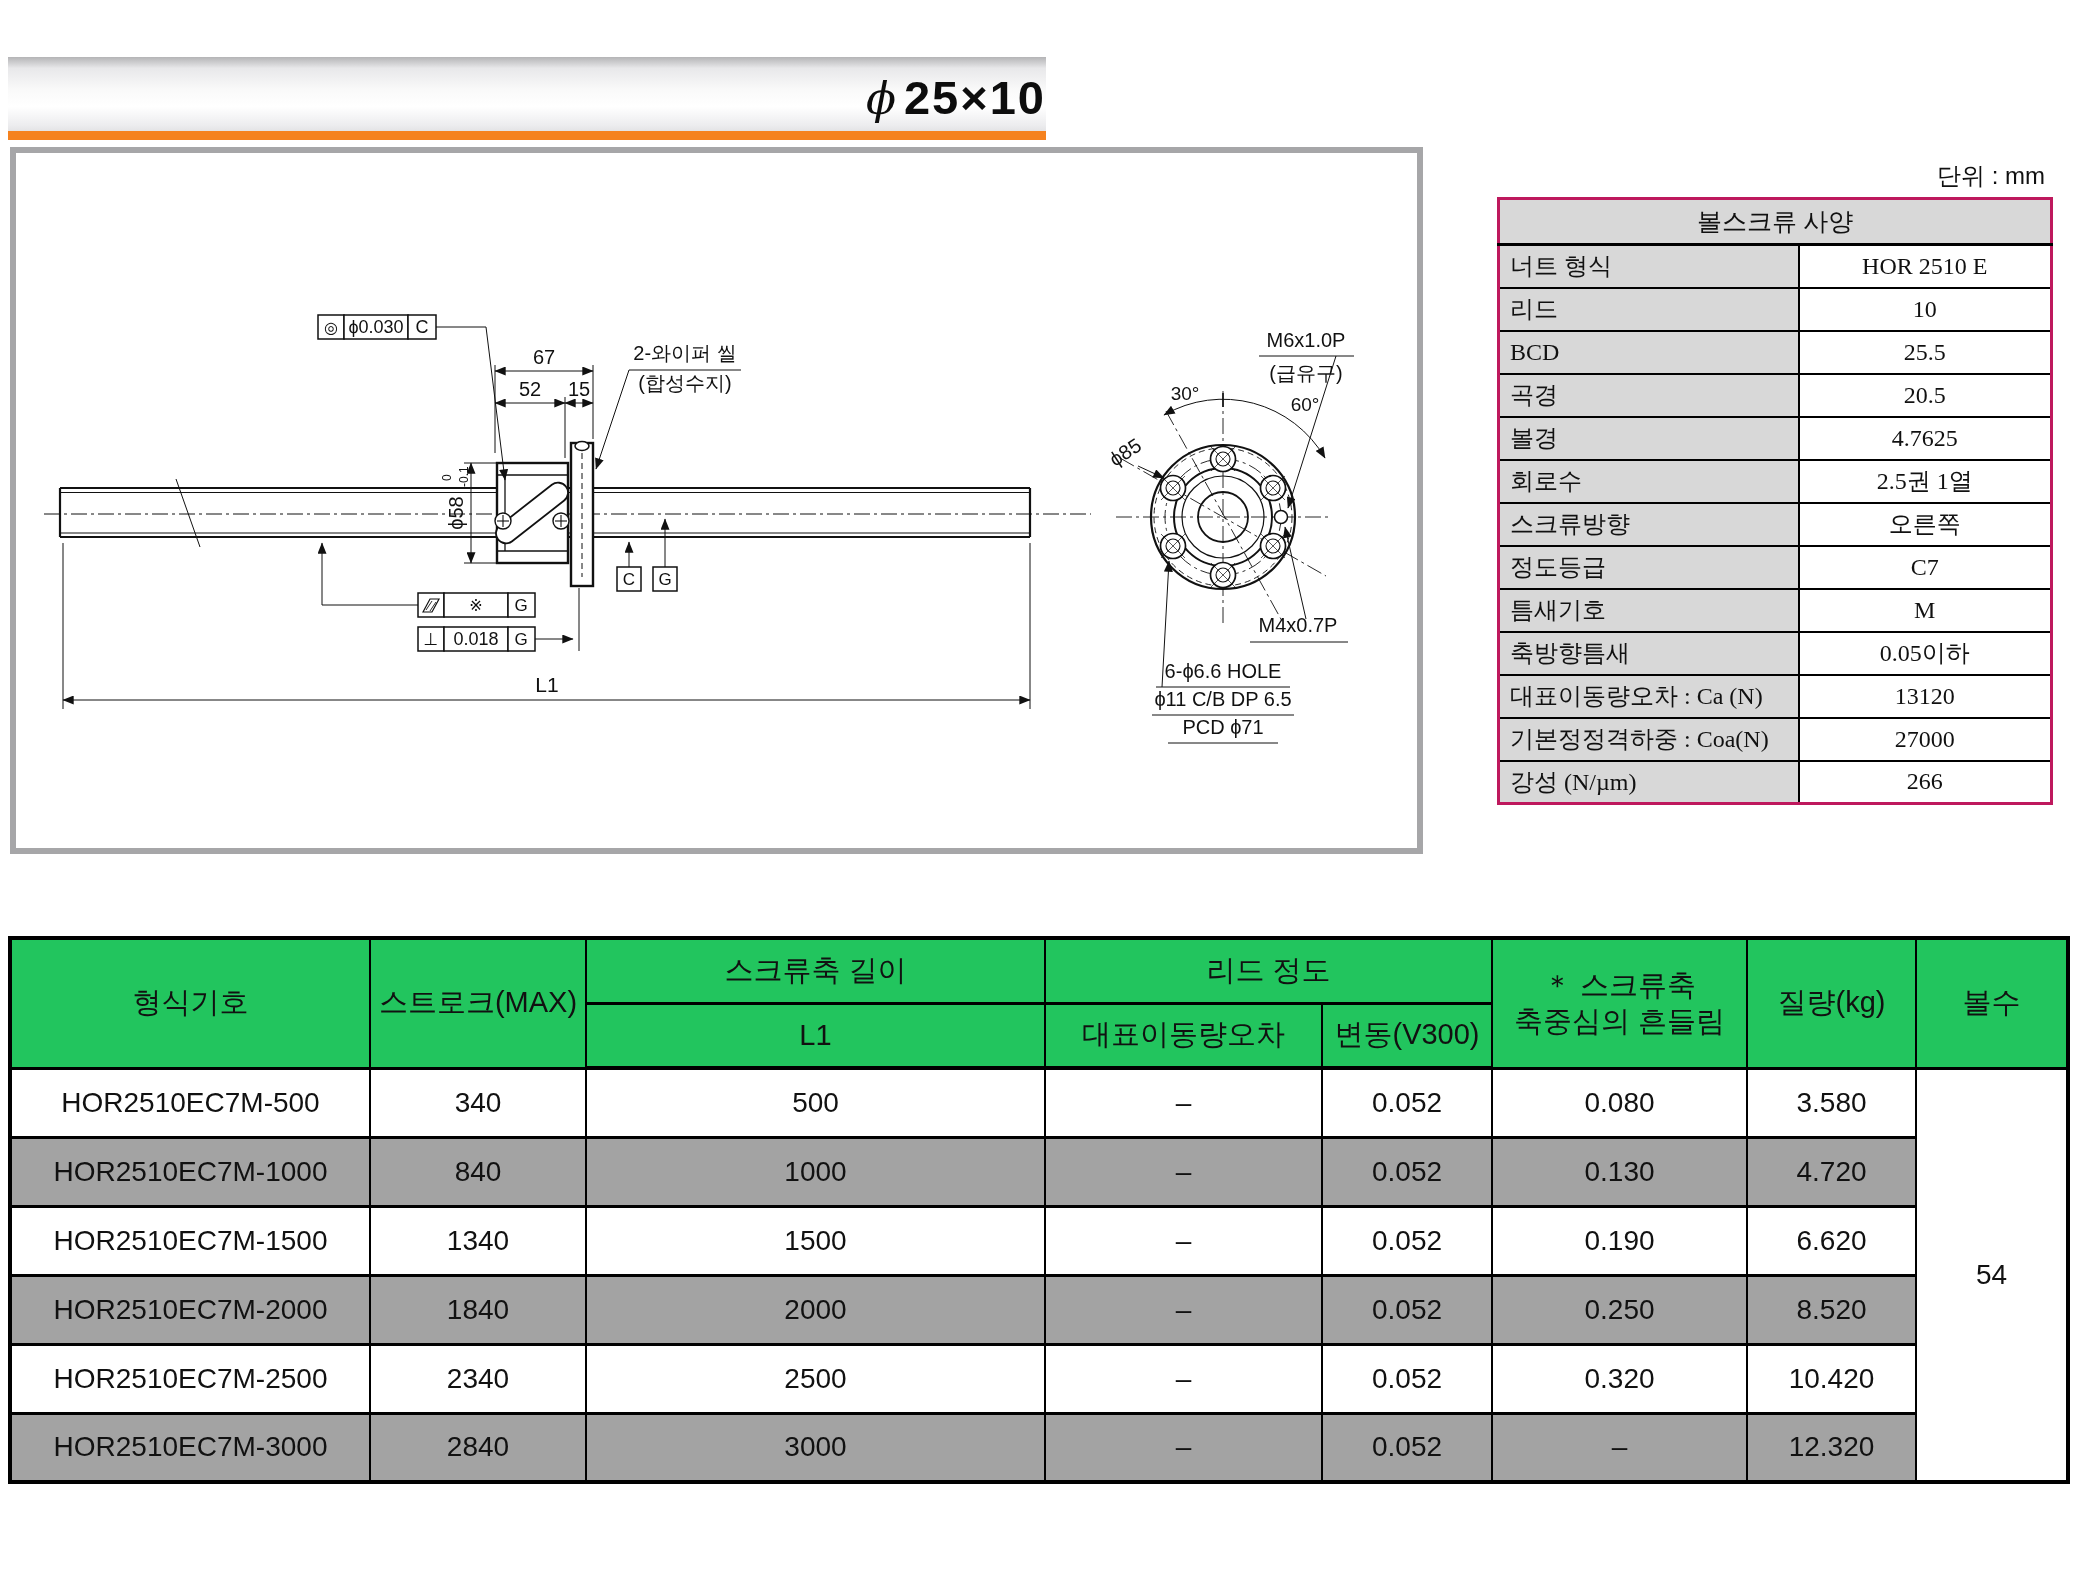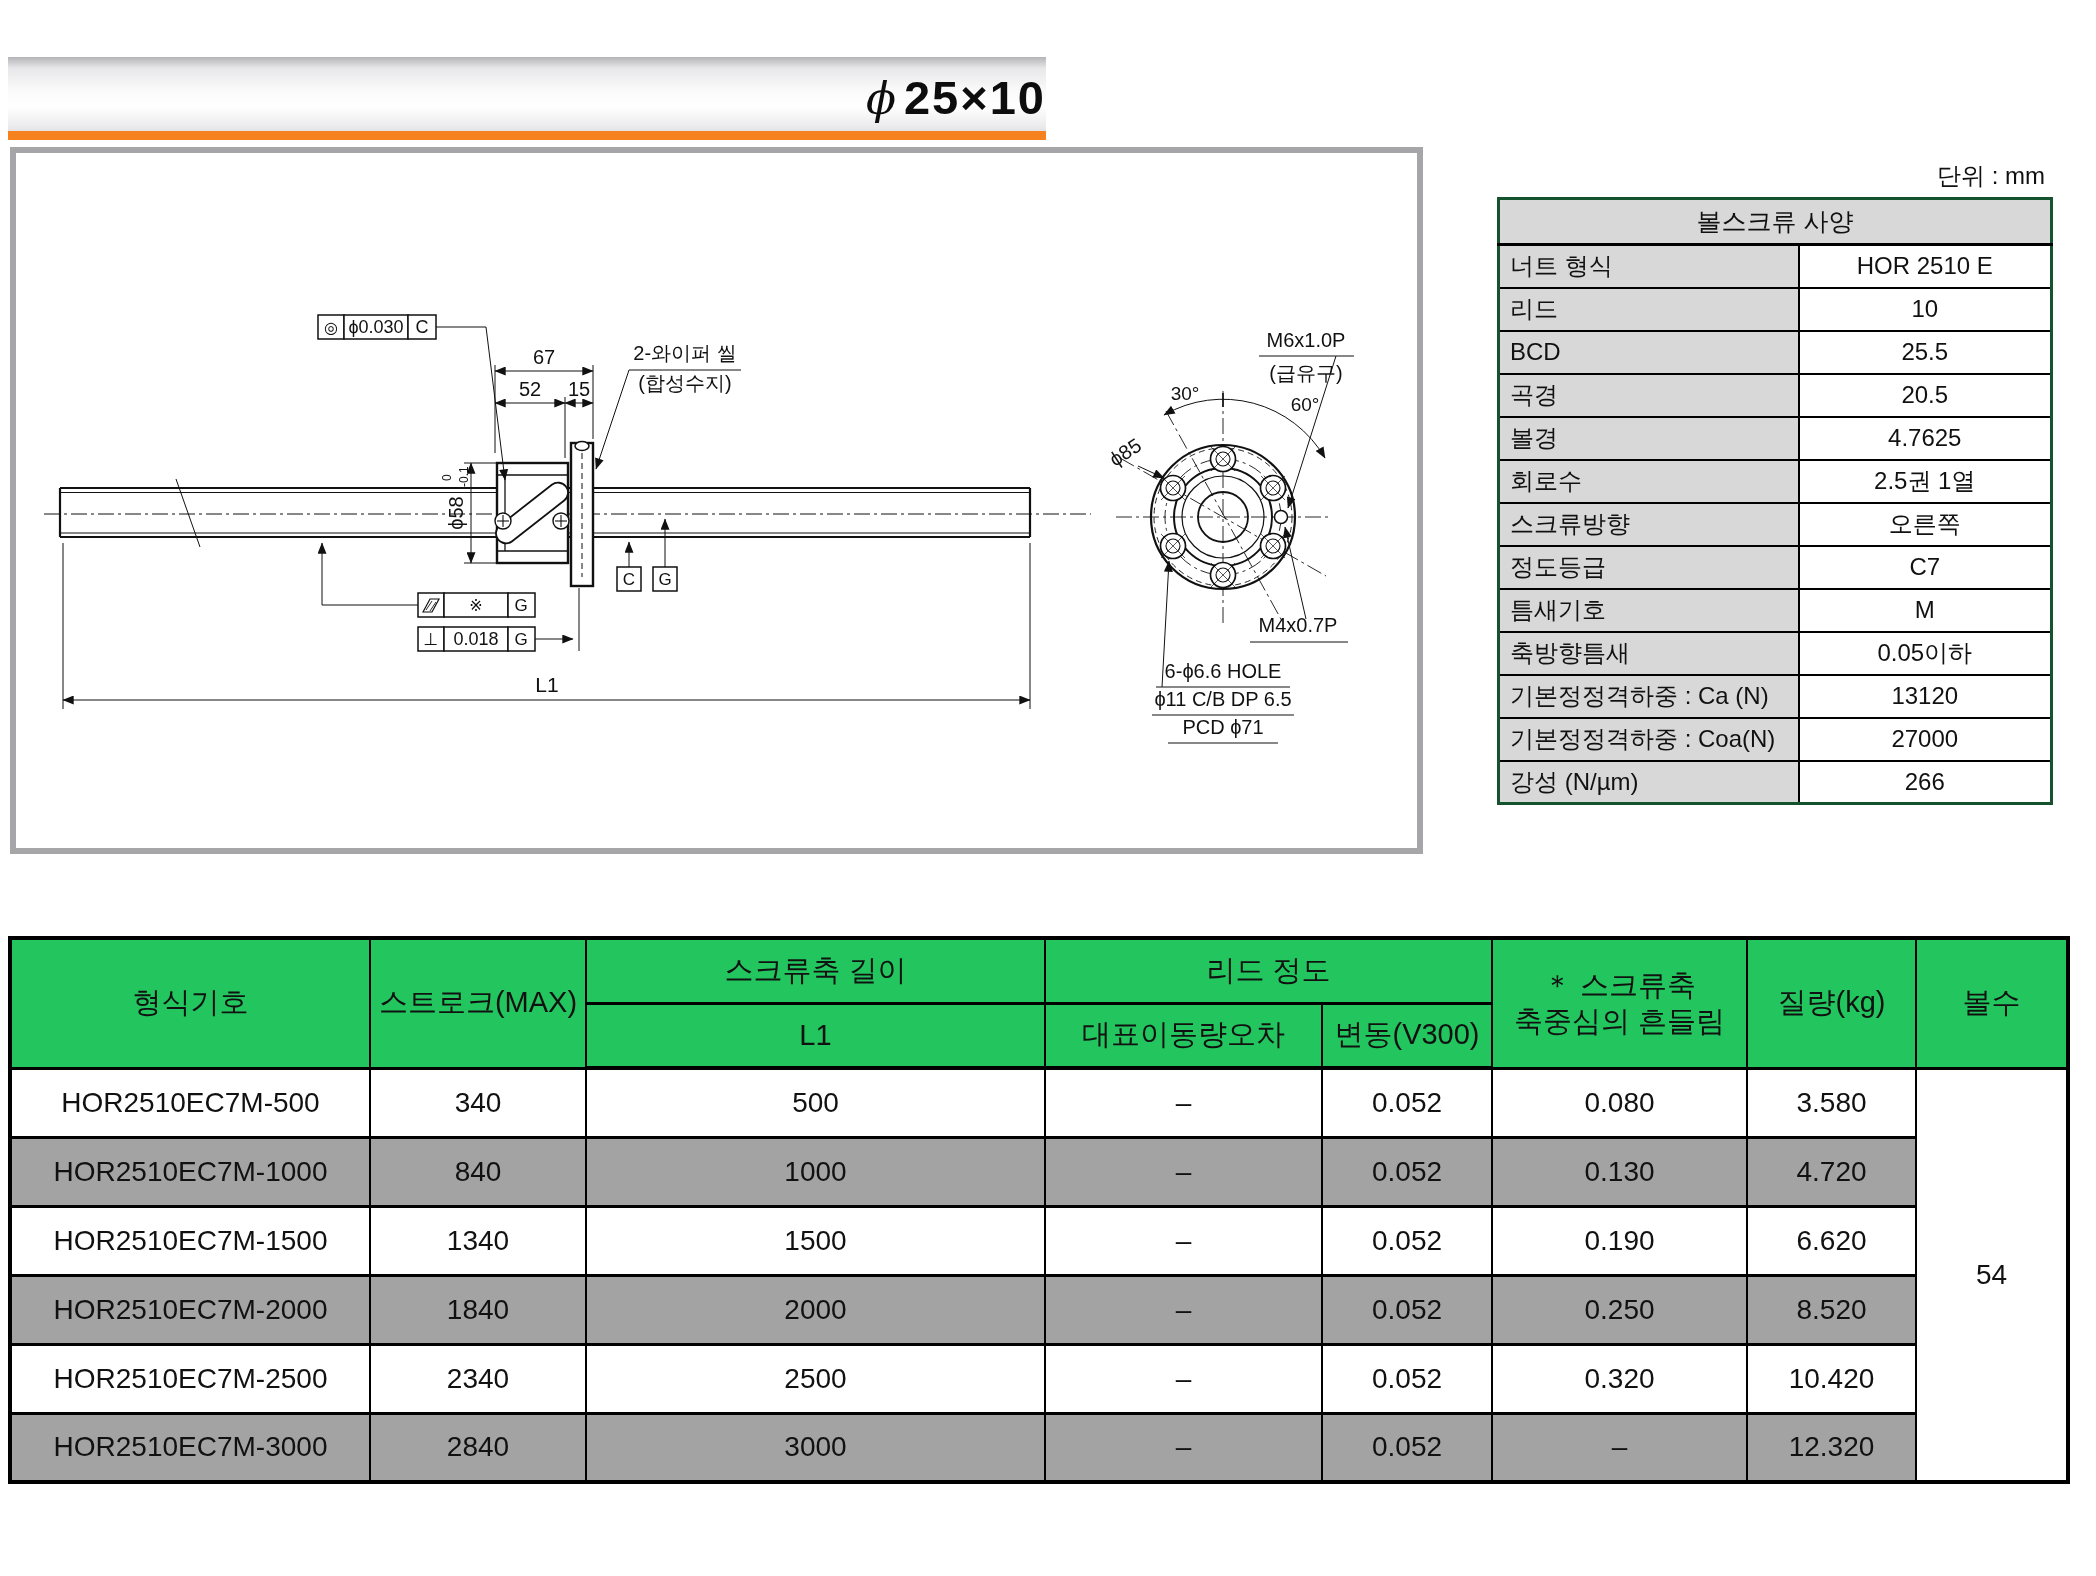--- a/index.html
+++ b/index.html
@@ -27,21 +27,21 @@
   svg text { font-family:"Liberation Sans","DejaVu Sans",sans-serif; fill:#111; }
   .ln  { stroke:#111; fill:none; }
   .fillw { fill:#fff; stroke:#111; }
 
   
   .spec-table { position:absolute; left:1497px; top:197px; width:553px; border-collapse:collapse; table-layout:fixed; }
   .spec-table td { border:2px solid #000; font-size:24px; height:43px; padding:0 10px; }
   .spec-table tr.sphead td { border-bottom:3px solid #000; background:#d8d8d8; text-align:center; font-size:25px; height:46px; }
   .spec-table td.lbl { background:#d8d8d8; text-align:left; }
   .spec-table td.val { background:#fff; text-align:center; }
-  .spec-table { border:3px solid #14532d; }
+  .spec-table { border:3px solid #be185d;font-family:Liberation Serif, serif; }
 
   
   .main-table { position:absolute; left:8px; top:936px; width:2058px; border-collapse:collapse; table-layout:fixed; border:4px solid #000; }
   .main-table th, .main-table td {
     border-left:2px solid #000; border-right:2px solid #000;
     border-top:3px solid #000; border-bottom:3px solid #000;
     text-align:center; vertical-align:middle;
   }
   .main-table thead th { background:#22c55e; font-size:29px; font-weight:normal; height:65px; }
   .main-table thead tr.h2 th { border-bottom:4px solid #000; }
@@ -328,21 +328,21 @@
         </tr>
       <tr>
           <td class="lbl">틈새기호</td>
           <td class="val">M</td>
         </tr>
       <tr>
           <td class="lbl">축방향틈새</td>
           <td class="val">0.05이하</td>
         </tr>
       <tr>
-          <td class="lbl">기본정정격하중 : Ca (N)</td>
+          <td class="lbl">대표이동량오차 : Ca (N)</td>
           <td class="val">13120</td>
         </tr>
       <tr>
           <td class="lbl">기본정정격하중 : Coa(N)</td>
           <td class="val">27000</td>
         </tr>
       <tr>
           <td class="lbl">강성 (N/µm)</td>
           <td class="val">266</td>
         </tr>

